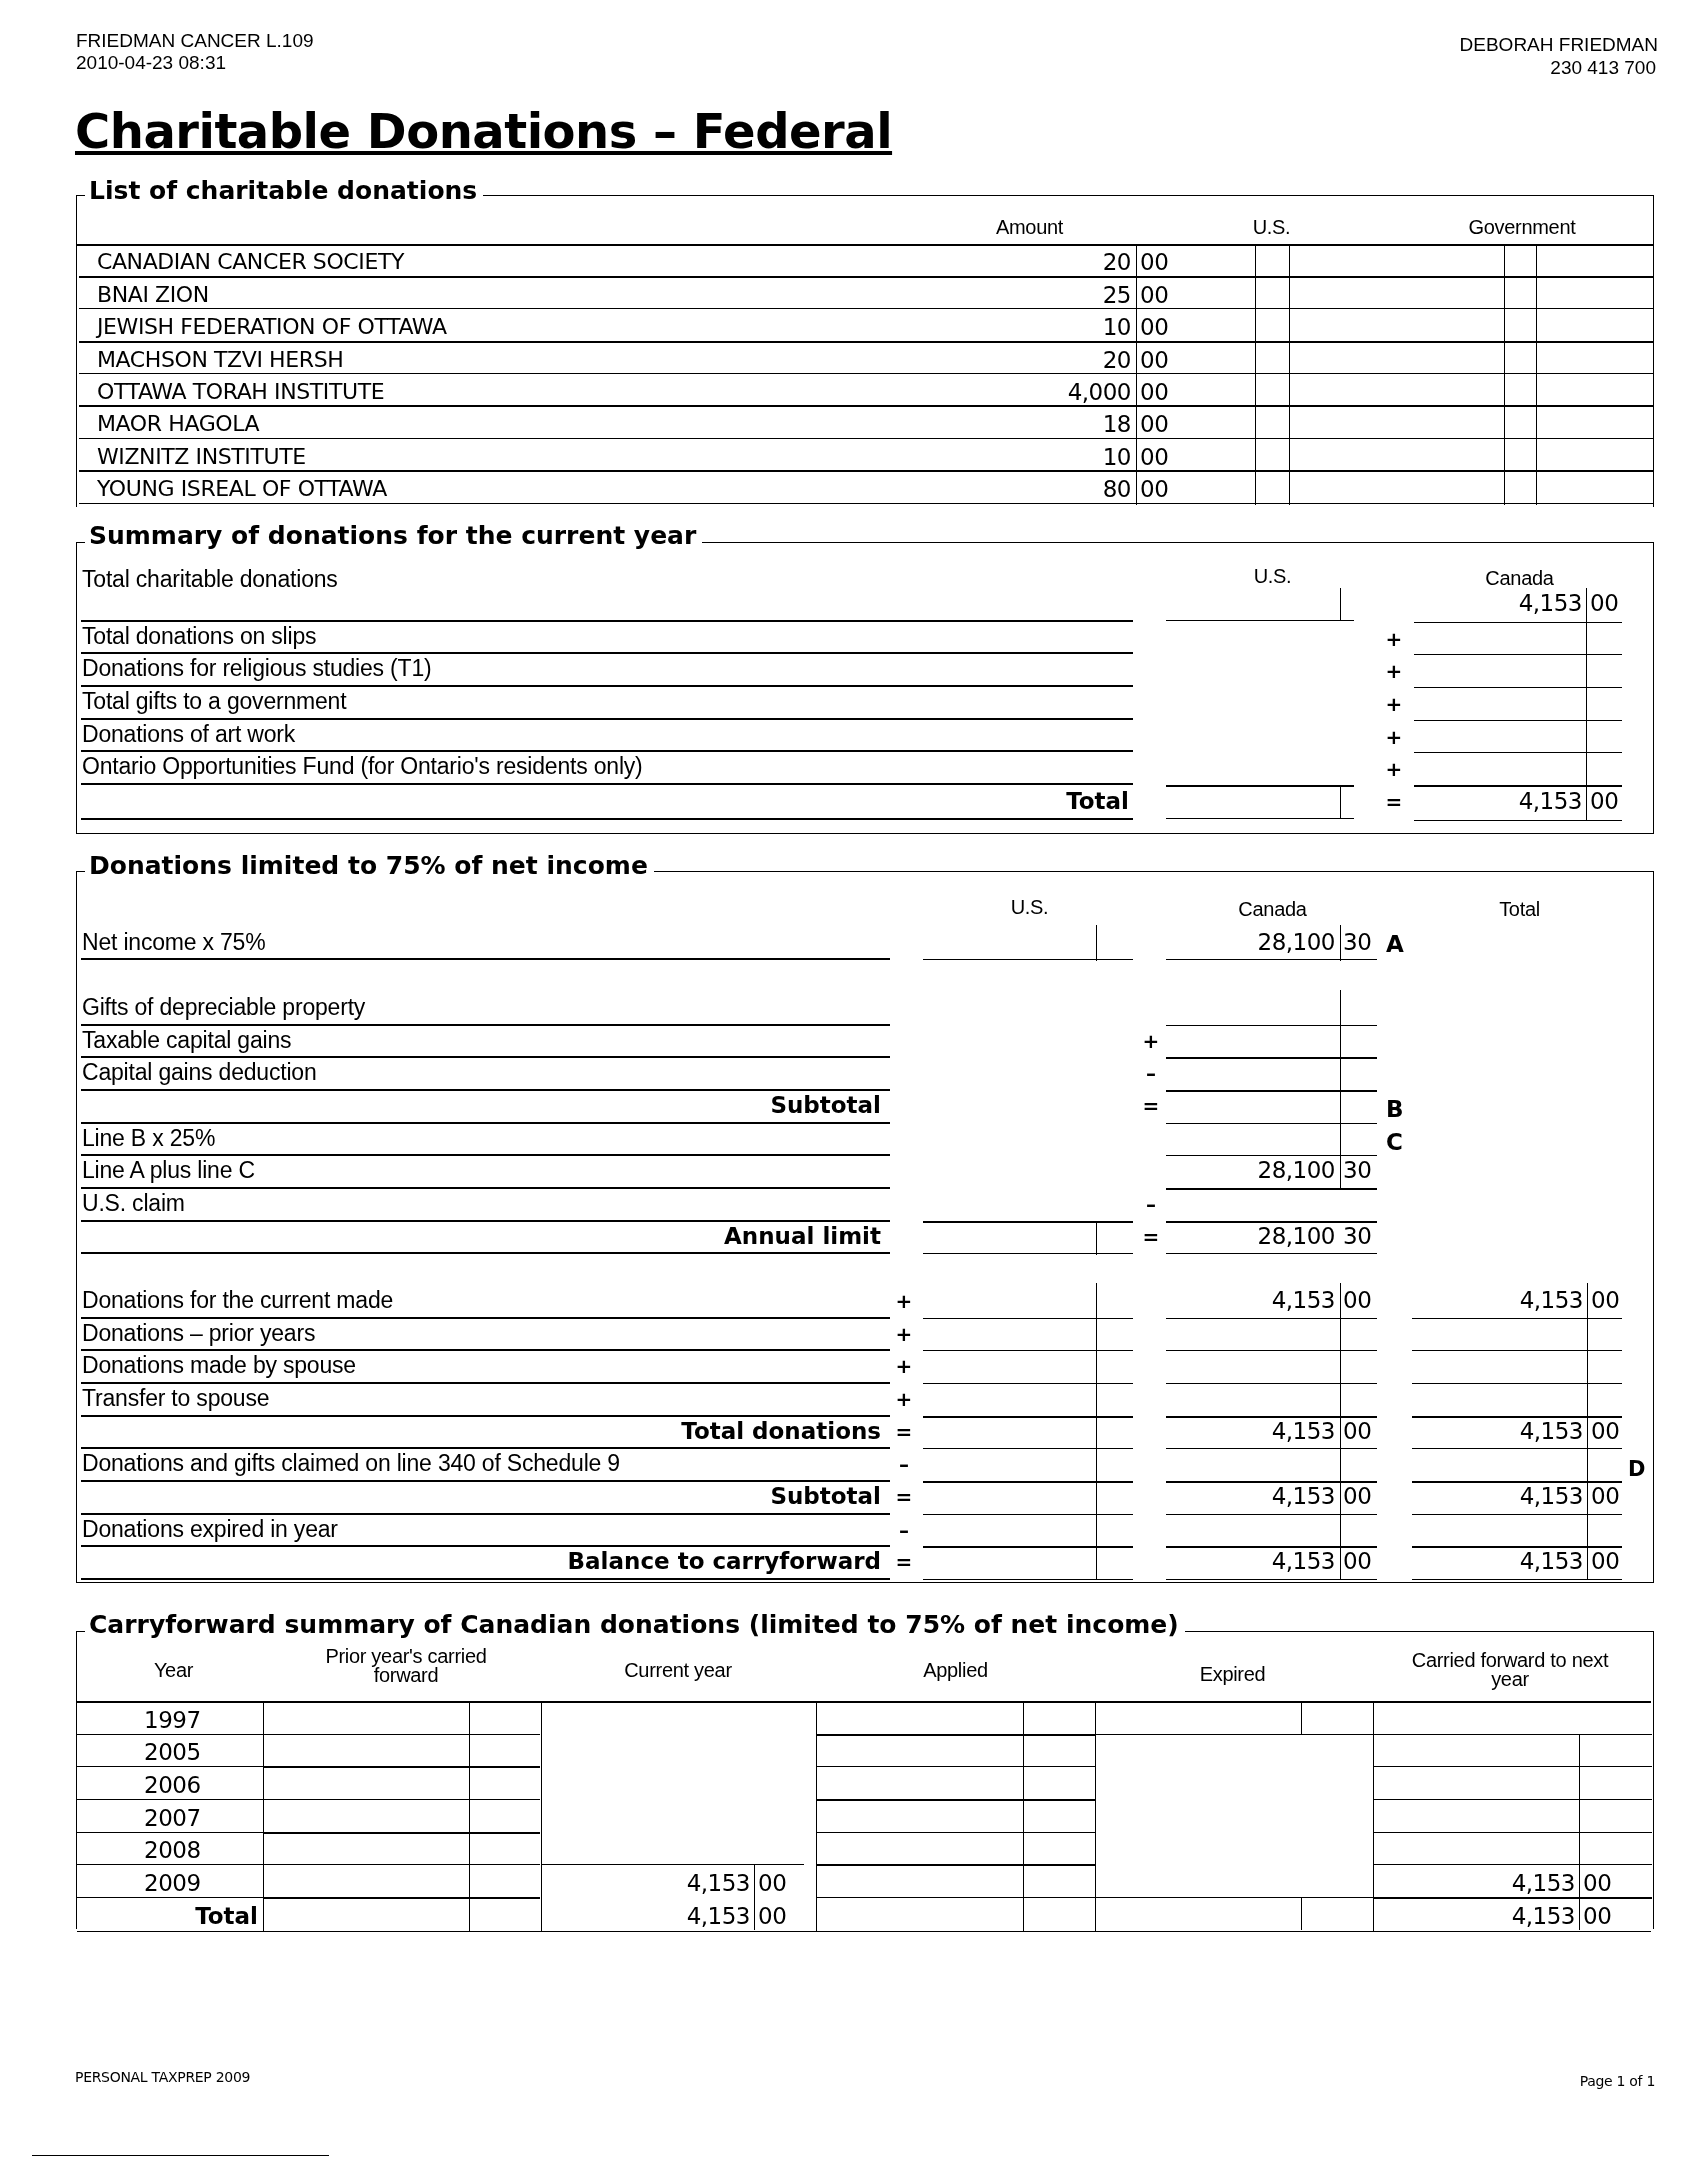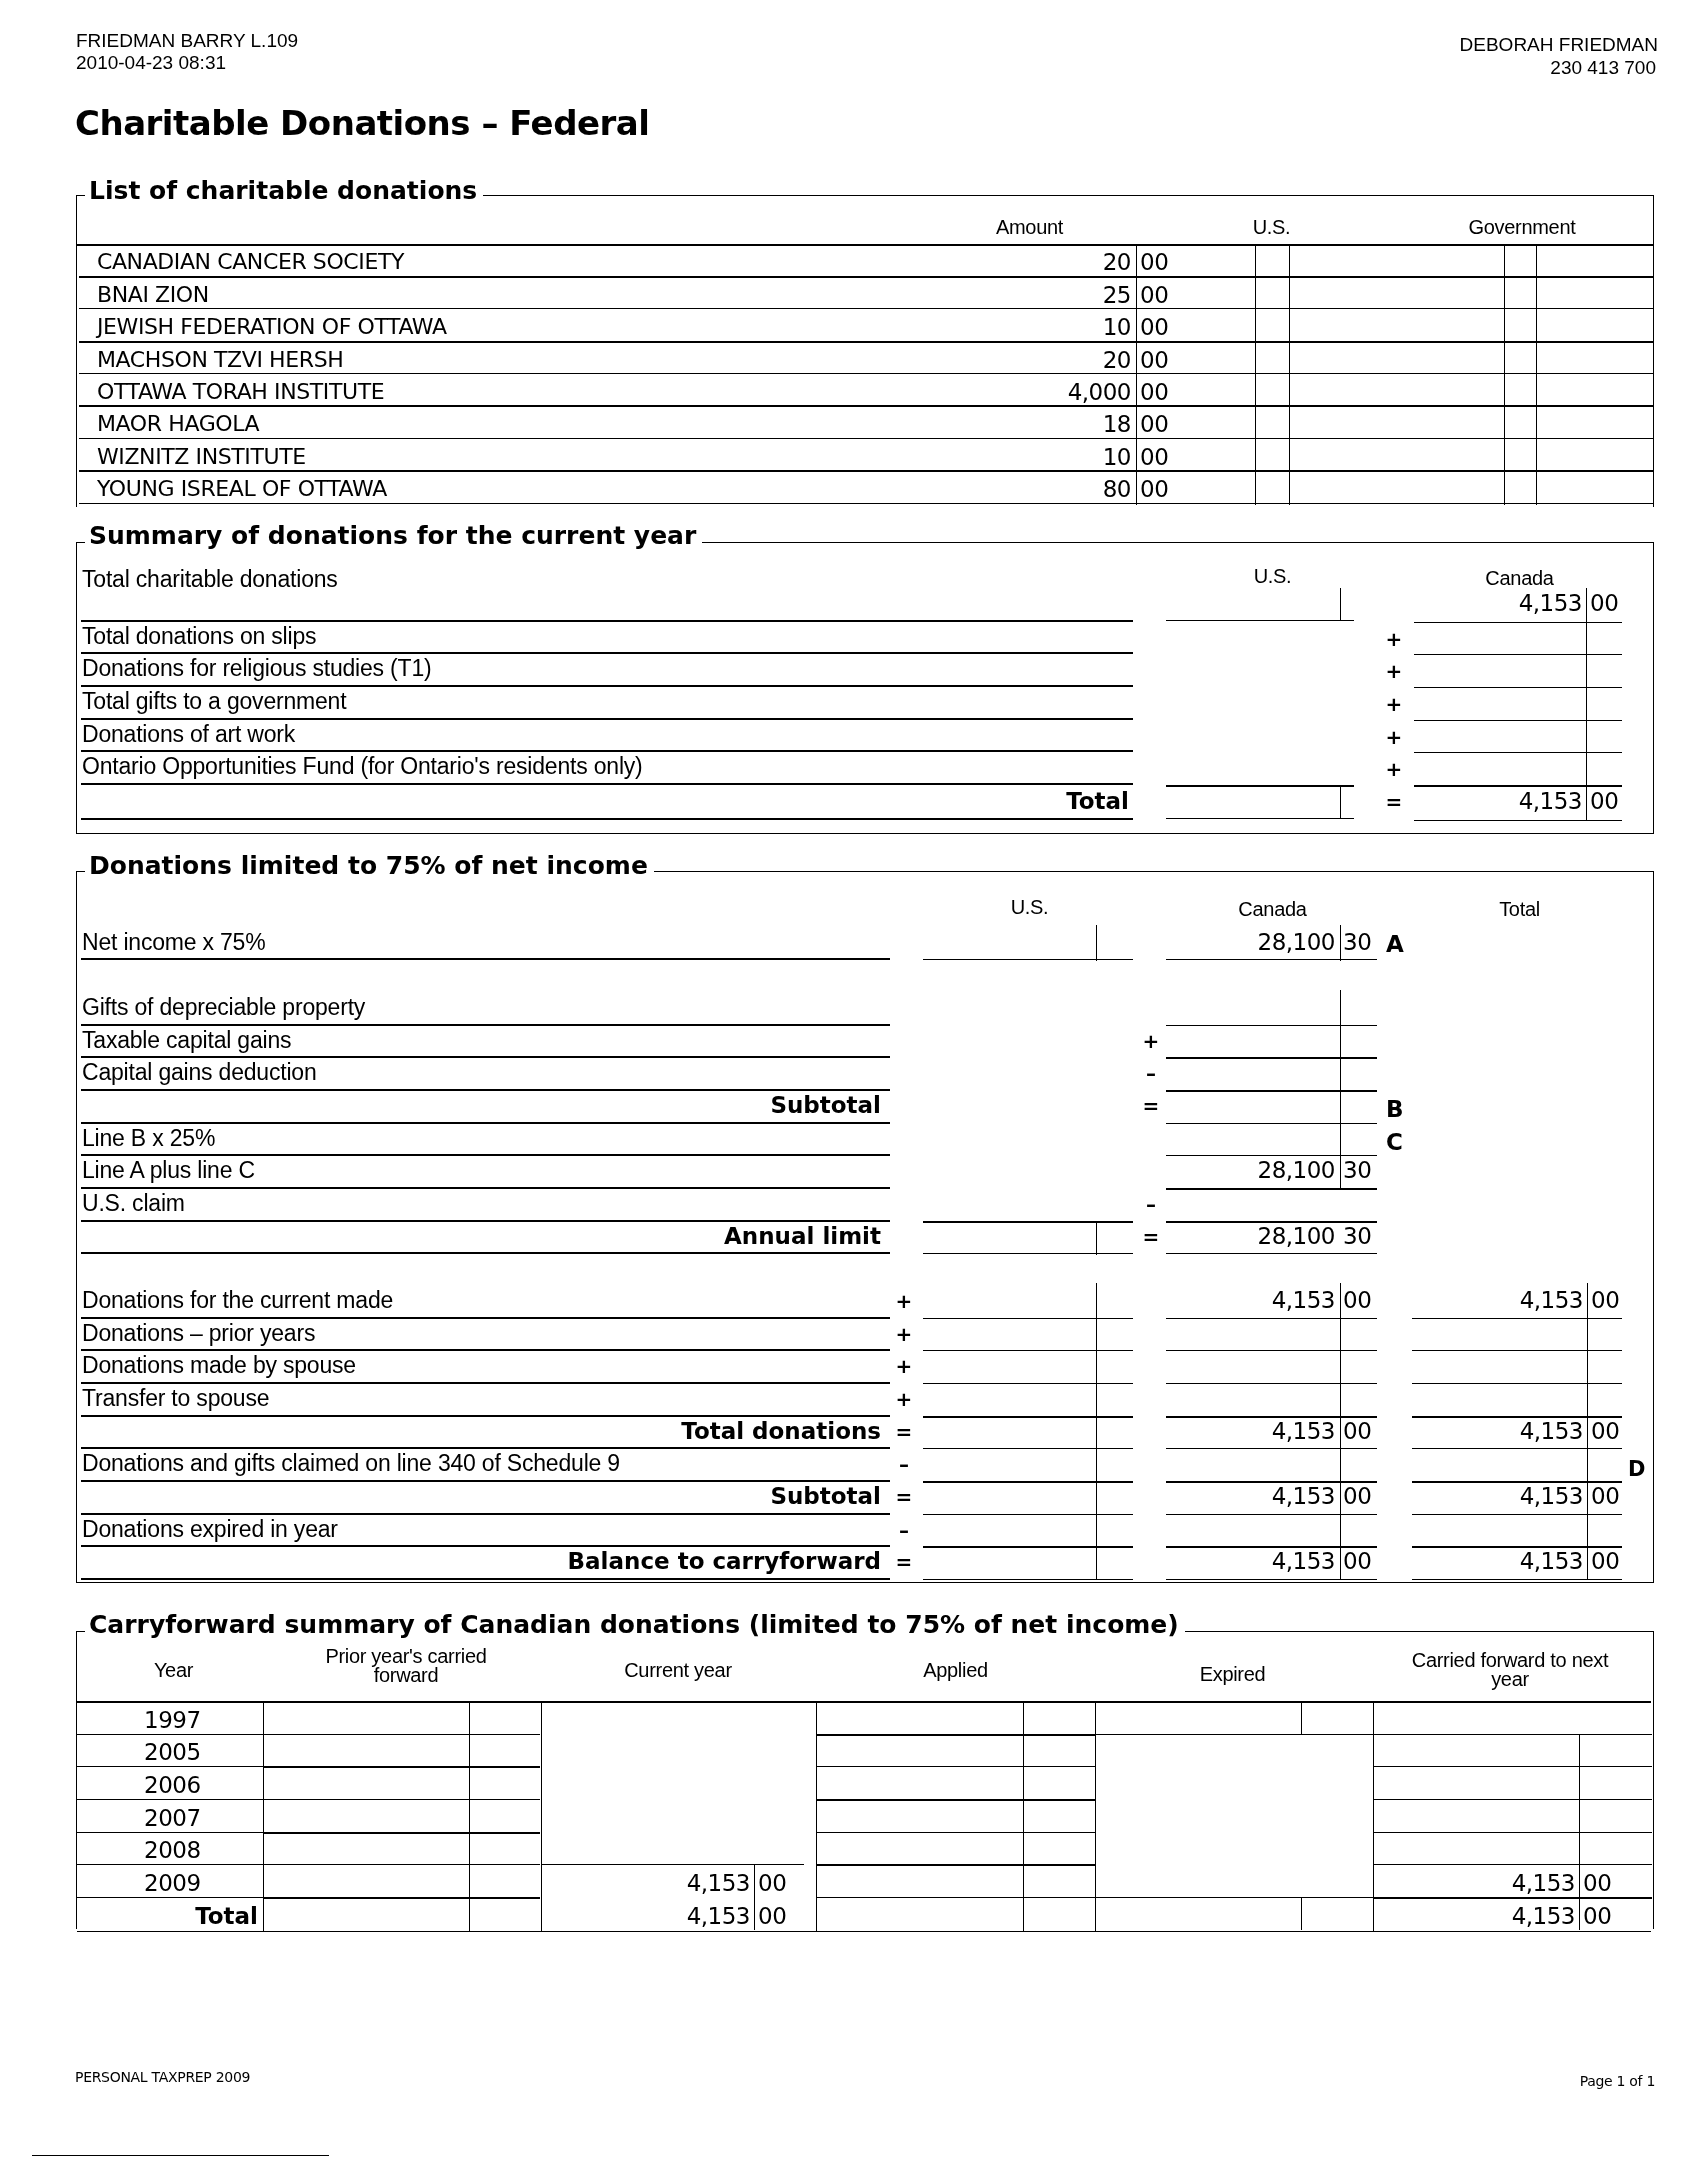--- a/index.html
+++ b/index.html
@@ -1,38 +1,38 @@
 <!DOCTYPE html>
 <html><head>
 <meta charset="utf-8">
 <style>
   html, body { margin:0; padding:0; background:#fff; }
   body { width:1683px; height:2178px; position:relative; overflow:hidden; font-family:"Liberation Sans", sans-serif; color:#000; }
   .abs { position:absolute; }
   .hdr-small { font-size:19px; line-height:22px; }
-  .title { font-family:"DejaVu Sans", sans-serif; font-weight:bold; font-size:34px; letter-spacing:-0.5px; }
+  .title { font-family:"DejaVu Sans", sans-serif; font-weight:bold; font-size:48px; letter-spacing:-0.5px;text-decoration:underline; }
   .sec-title { font-family:"DejaVu Sans", sans-serif; font-weight:bold; font-size:25px; background:#fff; padding:0 6px 0 4px; white-space:nowrap; }
   .frame { position:absolute; border:1.5px solid #000; border-top:1.5px solid #000; }
   .colhdr { font-size:20px; text-align:center; font-family:"Liberation Sans", sans-serif; letter-spacing:-0.3px; }
   .row-label { font-size:23px; white-space:nowrap; letter-spacing:-0.2px; }
   .donor { font-family:"DejaVu Sans", sans-serif; font-size:22px; white-space:nowrap; letter-spacing:-0.4px; }
   .num { font-family:"DejaVu Sans", sans-serif; font-size:23px; text-align:right; white-space:nowrap; letter-spacing:-0.5px; }
   .cents { font-family:"DejaVu Sans", sans-serif; font-size:23px; white-space:nowrap; letter-spacing:-0.5px; }
   .hline { position:absolute; border-top:2px solid #000; height:0; }
   .hline.thin { border-top-width:1.2px; }
   .vline { position:absolute; border-left:1.2px solid #000; width:0; }
   .op { font-family:"DejaVu Sans", sans-serif; font-size:20px; font-weight:bold; text-align:center; width:20px; }
   .bold-r { font-family:"DejaVu Sans", sans-serif; font-weight:bold; font-size:23px; text-align:right; white-space:nowrap; }
   .letter { font-family:"DejaVu Sans", sans-serif; font-weight:bold; font-size:23px; }
   .foot { font-family:"DejaVu Sans", sans-serif; font-size:14px; letter-spacing:-0.3px; }
 </style>
 </head>
 <body>
 
-<div class="abs hdr-small" style="left:76px;top:30px;">FRIEDMAN BARRY L.109</div>
+<div class="abs hdr-small" style="left:76px;top:30px;">FRIEDMAN CANCER L.109</div>
 <div class="abs hdr-small" style="left:76px;top:52px;">2010-04-23 08:31</div>
 <div class="abs hdr-small" style="right:25px;top:34px;text-align:right;">DEBORAH FRIEDMAN</div>
 <div class="abs hdr-small" style="right:27px;top:57px;text-align:right;">230 413 700</div>
 
 <div class="abs title" style="left:75px;top:103px;">Charitable Donations – Federal</div>
 
 <div>
   <div class="frame" style="left:76px;top:195px;width:1576px;height:311px;border-bottom:none;"></div>
   <div class="abs sec-title" style="left:85px;top:176px;">List of charitable donations</div>
 

